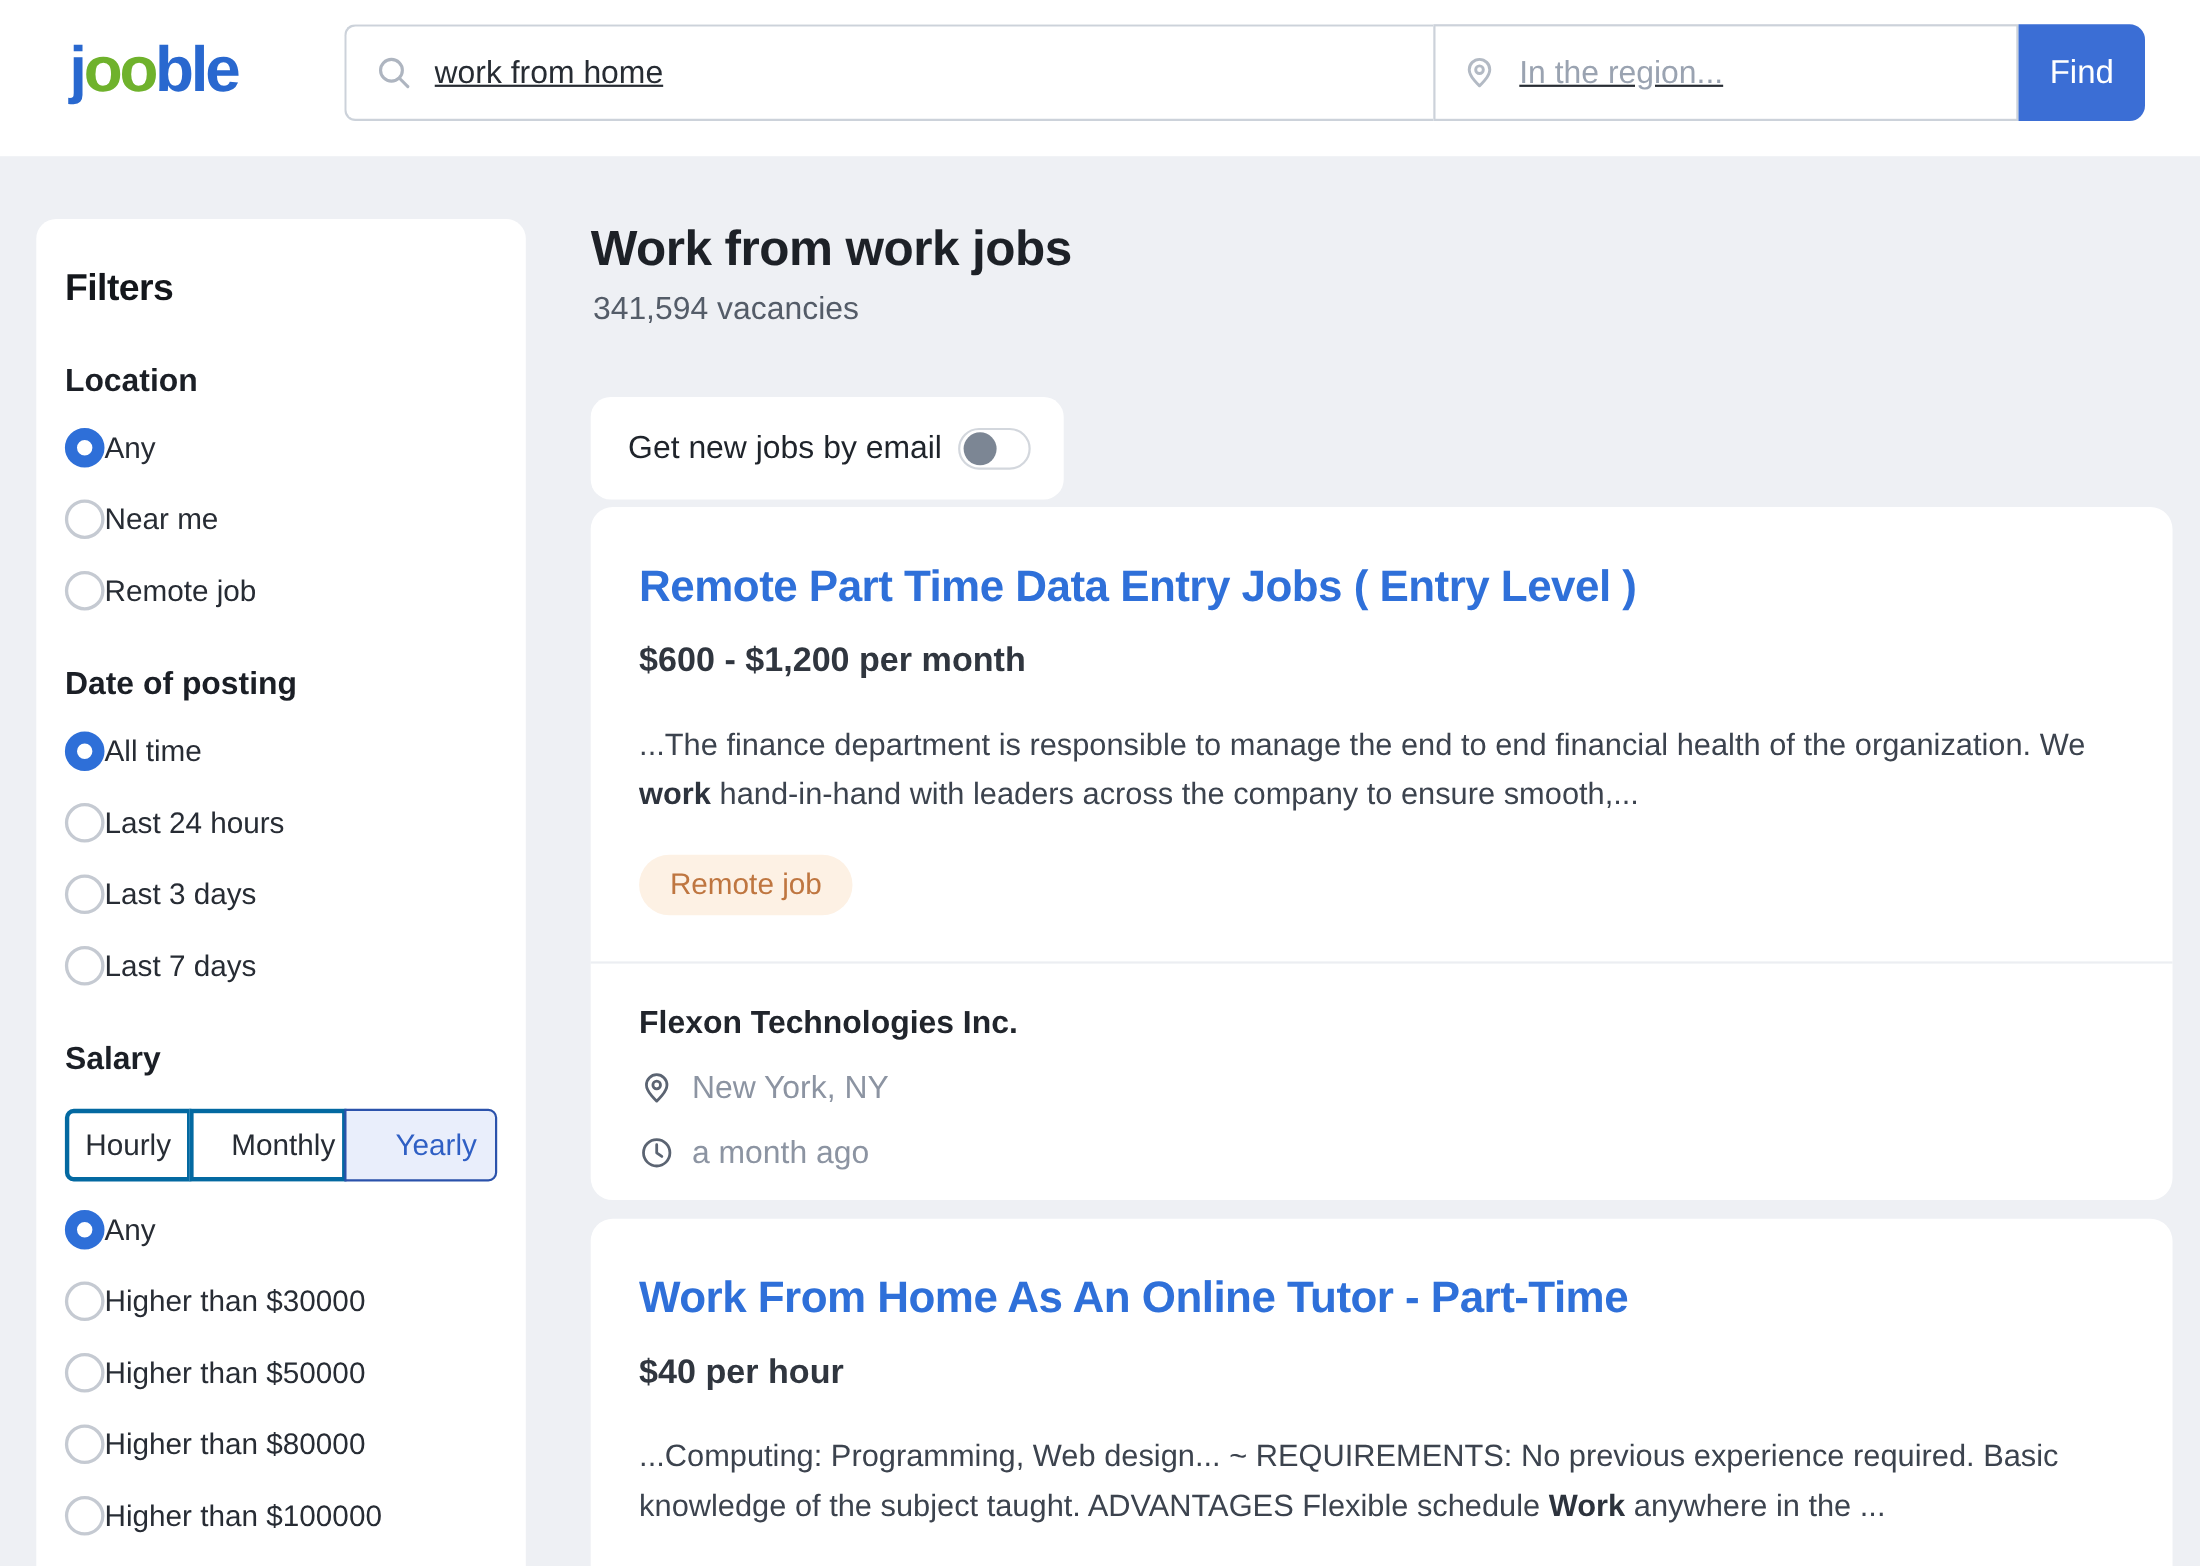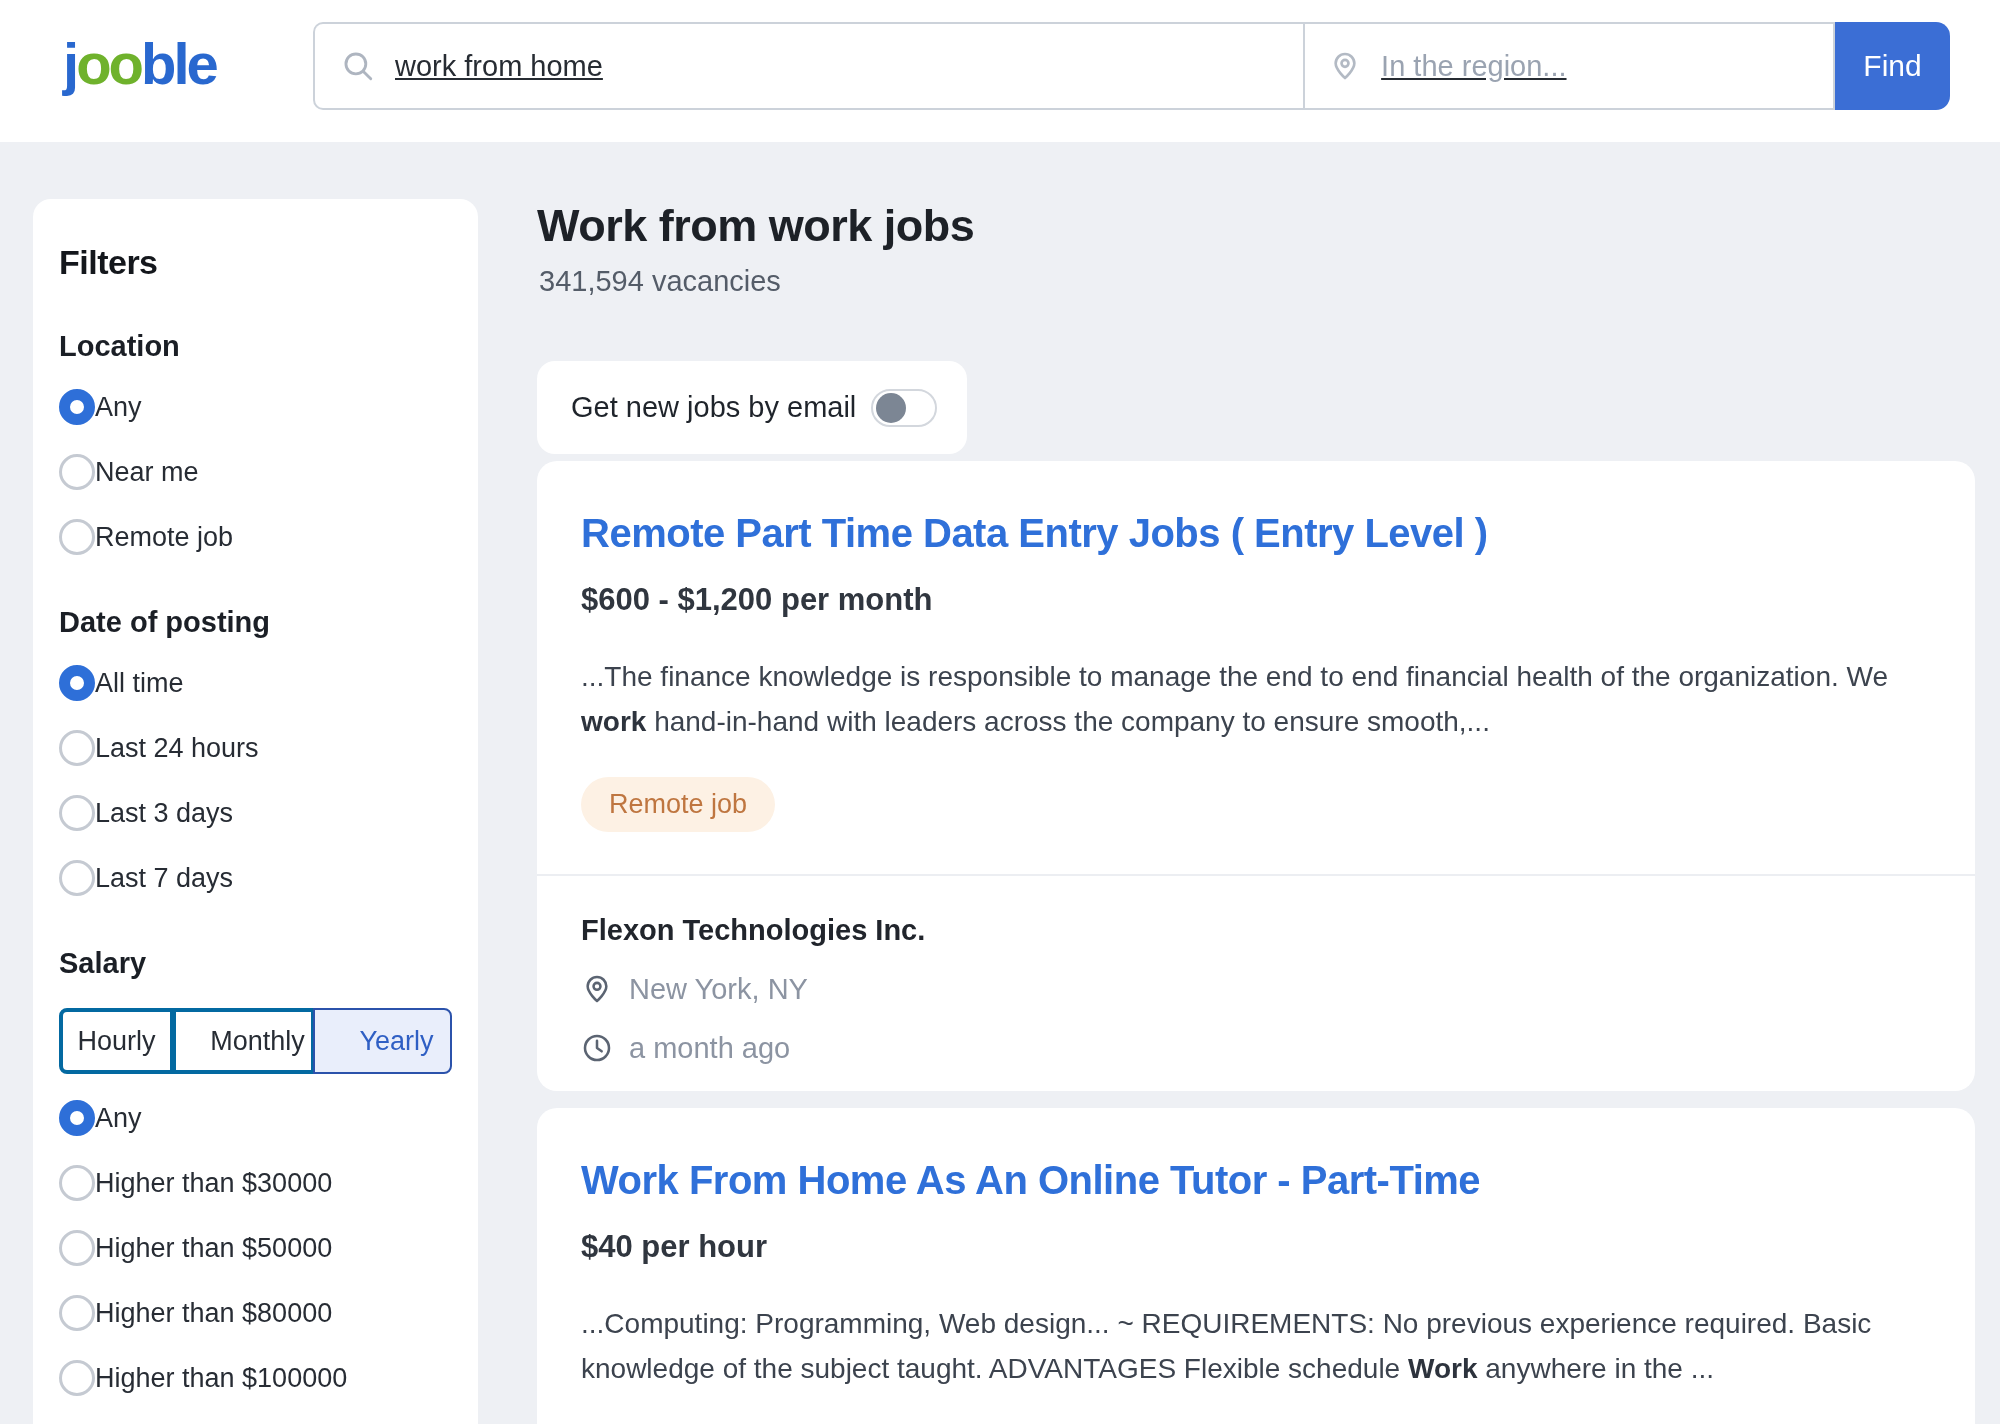--- a/index.html
+++ b/index.html
@@ -217,21 +217,21 @@
 <div class="email-card">
   <span class="email-label">Get new jobs by email</span>
   <div class="toggle">
     <div class="toggle-knob"></div>
   </div>
 </div>
 
 <article class="job-card job-card-1">
   <a class="job-title">Remote Part Time Data Entry Jobs ( Entry Level )</a>
   <div class="job-salary">$600 - $1,200 per month</div>
-  <p class="job-desc"><span>...The finance knowledge is responsible to manage the end to end financial health of the organization. We </span><b>work</b><span> hand-in-hand with leaders across the company to ensure smooth,...</span></p>
+  <p class="job-desc"><span>...The finance department is responsible to manage the end to end financial health of the organization. We </span><b>work</b><span> hand-in-hand with leaders across the company to ensure smooth,...</span></p>
   <span class="job-tag">Remote job</span>
   <div class="card-divider"></div>
   <div class="job-company">Flexon Technologies Inc.</div>
   <div class="meta-row">
     <svg class="meta-icon" viewBox="0 0 24 24" fill="none" stroke="currentColor" stroke-width="1.9" stroke-linecap="round" stroke-linejoin="round">
       <path d="M12 21s-7-6.1-7-11a7 7 0 0 1 14 0c0 4.9-7 11-7 11z"></path>
         <circle cx="12" cy="10" r="2.6"></circle>
     </svg>
     <span class="meta-text">New York, NY</span>
   </div>

